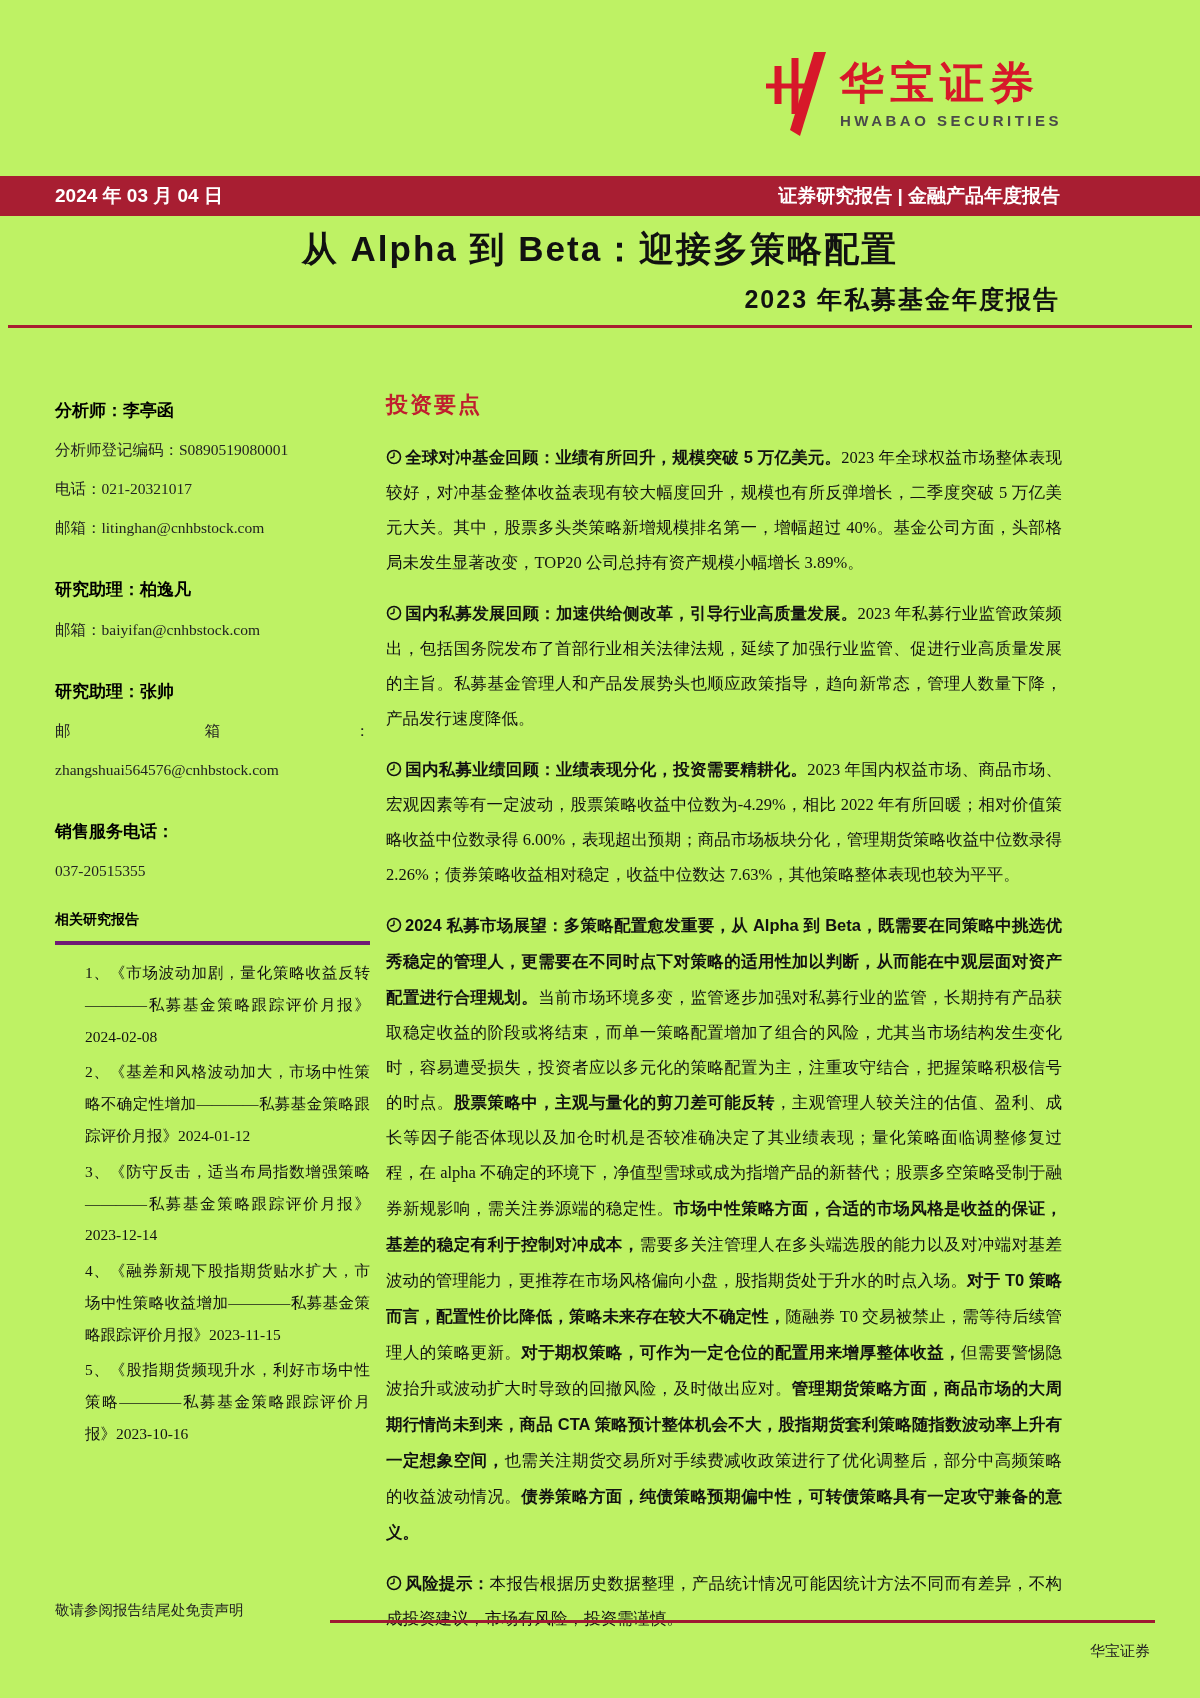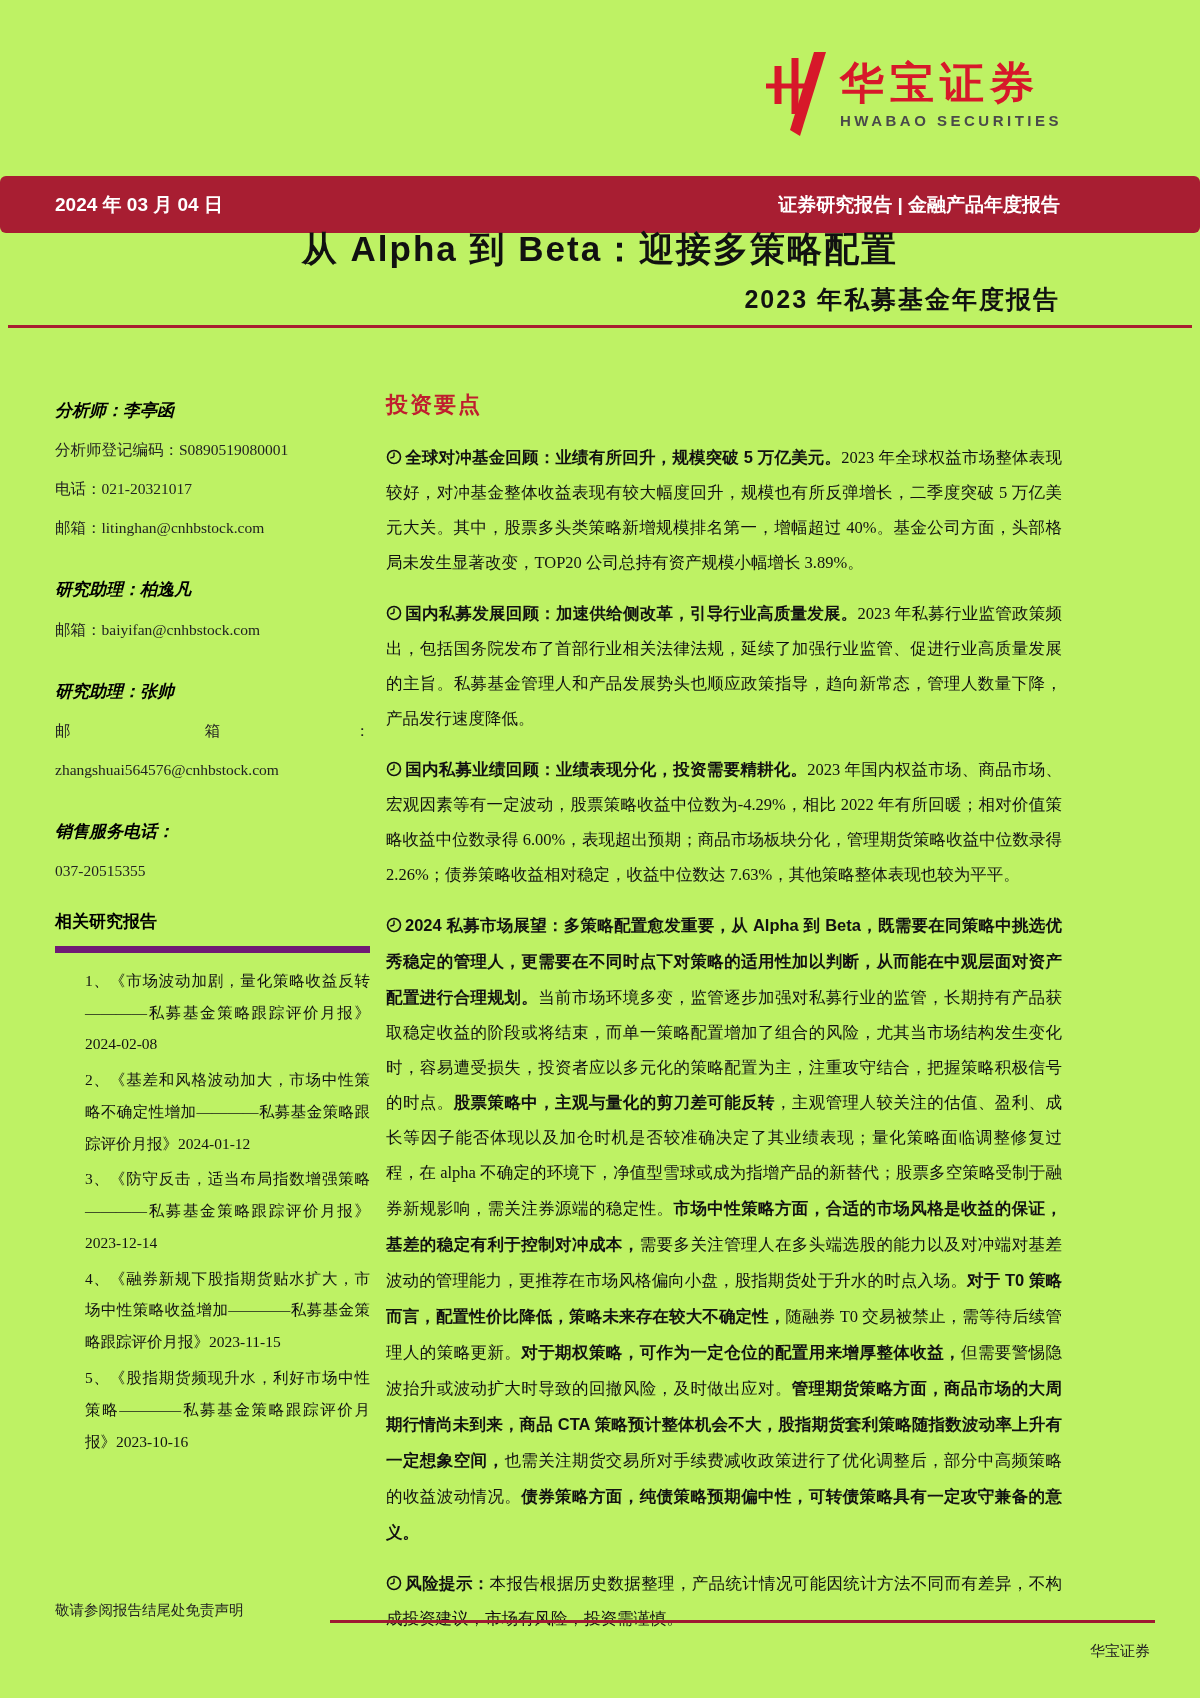--- a/index.html
+++ b/index.html
@@ -8,35 +8,35 @@
   .page { position:relative; width:1200px; height:1698px; background:#bef264; overflow:hidden; margin:0 auto; }
 
   
   .logo-block { position:absolute; top:52px; right:138px; display:flex; align-items:center; gap:14px; }
   .logo-mark { width:64px; height:84px; }
   .logo-text-wrap { display:flex; flex-direction:column; align-items:flex-start; }
   .logo-cn { font-family:"Liberation Sans","DejaVu Sans",sans-serif; font-weight:bold; font-size:44px; letter-spacing:6px; color:#d7182a; line-height:1.1; }
   .logo-en { font-family:"Liberation Sans","DejaVu Sans",sans-serif; font-weight:bold; font-size:15px; letter-spacing:3.5px; color:#4a4a4a; margin-top:4px; }
 
   
-  .banner { position:absolute; top:176px; left:0; right:0; height:57px; background:#a81e32; display:flex; align-items:center; justify-content:space-between; padding:0 140px 0 55px;border-radius:6px; }
+  .banner { position:absolute; top:176px; left:0; right:0; height:40px; background:#a81e32; display:flex; align-items:center; justify-content:space-between; padding:0 140px 0 55px; }
   .banner span { font-family:"Liberation Sans","DejaVu Sans",sans-serif; color:#ffffff; font-weight:bold; font-size:19px; }
 
   
   .doc-title { position:absolute; top:226px; left:0; right:0; text-align:center; font-family:"Liberation Sans","DejaVu Sans",sans-serif; font-size:35px; font-weight:bold; color:#111; letter-spacing:2px; }
   .doc-subtitle { position:absolute; top:283px; right:140px; font-family:"Liberation Sans","DejaVu Sans",sans-serif; font-size:25px; font-weight:bold; color:#111; letter-spacing:2px;text-align:center; }
   .title-rule { position:absolute; top:325px; left:8px; right:8px; height:3px; background:#a81e32; }
 
   
   .sidebar { position:absolute; top:398px; left:55px; width:315px; font-size:15.5px; line-height:1.55; }
-  .sb-bold { font-family:"Liberation Sans","DejaVu Sans",sans-serif; font-weight:bold; font-size:17px; color:#000; margin-bottom:14px;font-style:italic; }
+  .sb-bold { font-family:"Liberation Sans","DejaVu Sans",sans-serif; font-weight:bold; font-size:17px; color:#000; margin-bottom:14px; }
   .sb-line { margin-bottom:15px; color:#222; }
   .sb-gap { height:22px; }
   .spread { text-align:justify; text-align-last:justify; }
-  .related-heading { font-family:"Liberation Sans","DejaVu Sans",sans-serif; font-weight:bold; font-size:17px; color:#000; margin-top:26px; padding-bottom:10px; border-bottom:7px solid #701a75; }
+  .related-heading { font-family:"Liberation Sans","DejaVu Sans",sans-serif; font-weight:bold; font-size:14px; color:#000; margin-top:26px; padding-bottom:10px; border-bottom:4px solid #701a75; }
   .related-list { padding:12px 0 0 30px; }
   .related-item { text-align:justify; line-height:2.05; margin-bottom:4px; color:#111; }
 
   
   .main-col { position:absolute; top:390px; left:386px; width:676px; }
   .main-heading { font-family:"Liberation Sans","DejaVu Sans",sans-serif; font-weight:bold; font-size:22px; color:#bf1e2e; letter-spacing:2px; margin-bottom:20px; }
   .para { font-size:16.5px; line-height:2.12; text-align:justify; margin-bottom:15px; color:#111; }
   .para .seg.bold { font-weight:bold; font-family:"Liberation Sans","DejaVu Sans",sans-serif; }
   .bullet-svg { display:inline-block; vertical-align:-2px; margin-right:3px; }
 

